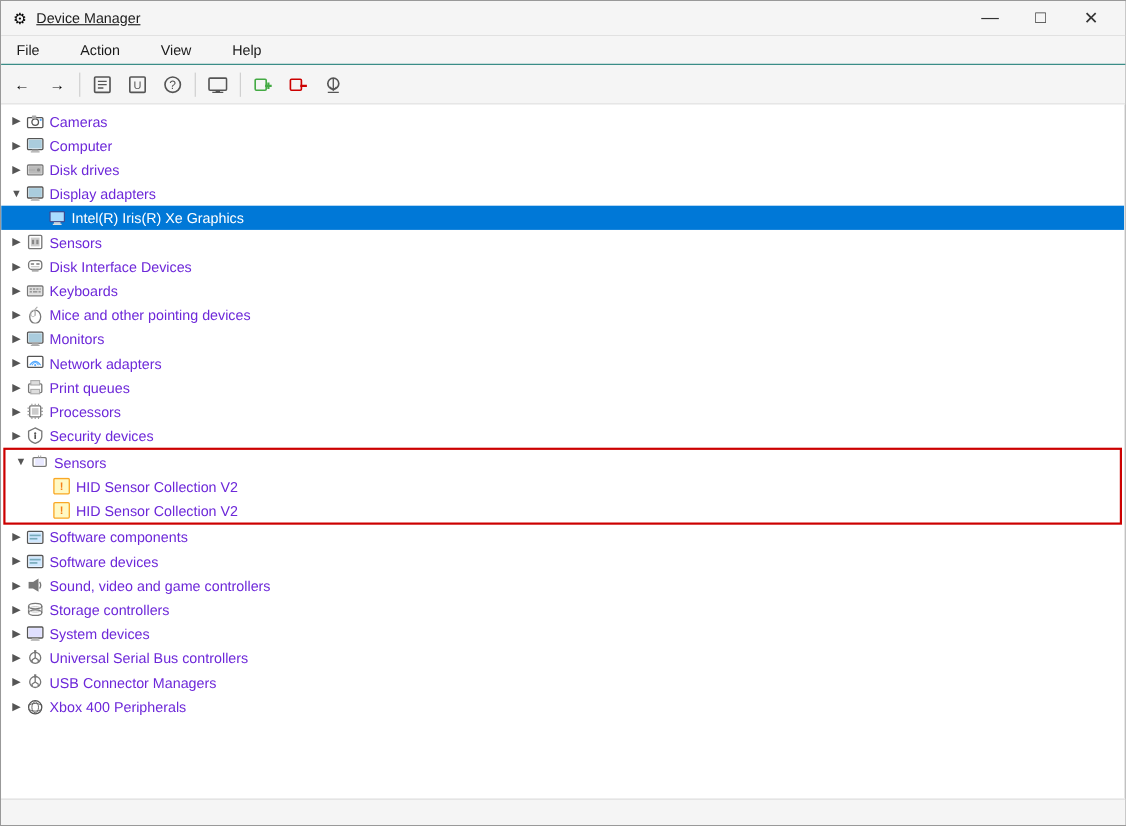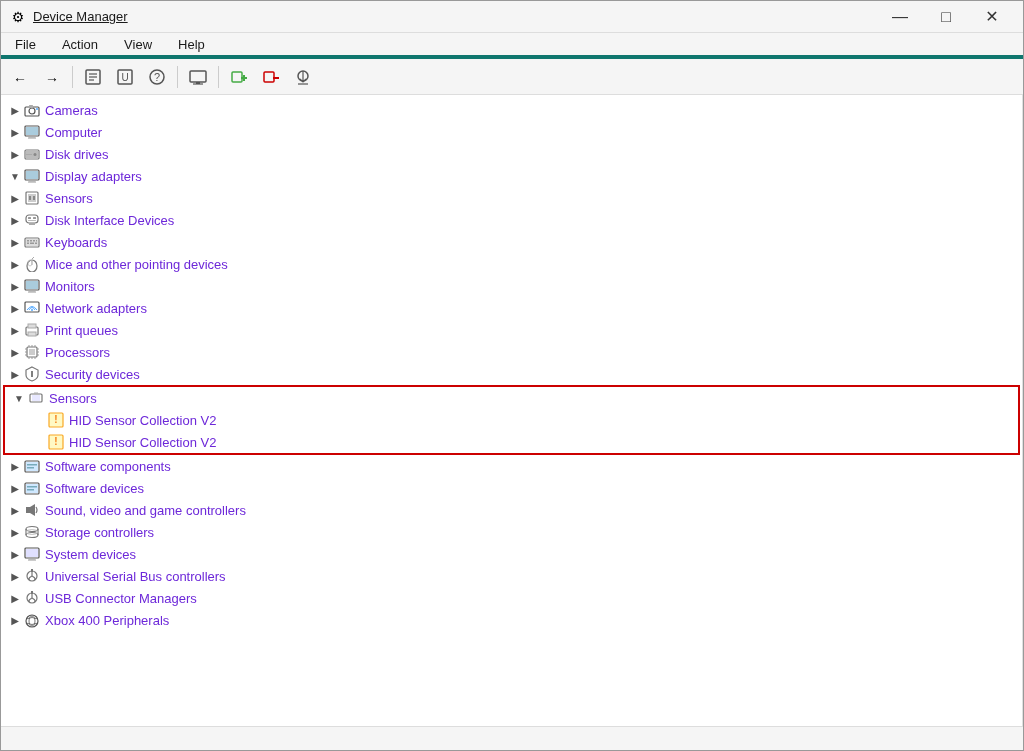--- a/index.html
+++ b/index.html
@@ -61,22 +61,22 @@
       justify-content: center;
       font-size: 16px;
       color: #333;
     }
     .menu-bar {
       background: #f5f5f5;
       height: 26px;
       display: flex;
       align-items: center;
       padding: 0 4px;
-      border-bottom: 4px solid #0f766e;
-      gap: 6px;
+      border-bottom: 1px solid #0f766e;
+      gap: 17px;
     }
     .menu-item {
       padding: 2px 10px;
       cursor: pointer;
       border-radius: 2px;
       font-size: 13px;
       color: #1a1a1a;
     }
     .toolbar {
       background: #f5f5f5;
@@ -298,20 +298,33 @@
           <svg width="16" height="16" viewBox="0 0 16 16">
               <rect x="1" y="2" width="14" height="10" rx="1" fill="none" stroke="#555" stroke-width="1.2"></rect>
               <rect x="2" y="3" width="12" height="8" fill="#acd"></rect>
               <rect x="5" y="12" width="6" height="1.5" fill="#aaa"></rect>
               <line x1="4" y1="14" x2="12" y2="14" stroke="#aaa" stroke-width="1.2"></line>
             </svg>
         </div>
         <span class="item-text">Display adapters</span>
       </div>
 
+      <div class="tree-item selected">
+        <div class="tree-indent" style="width:24px"></div>
+        <div class="tree-toggle" style="visibility:hidden">▶</div>
+        <div class="tree-icon">
+          <svg width="16" height="16" viewBox="0 0 16 16">
+              <rect x="1" y="2" width="14" height="10" rx="1" fill="#448"></rect>
+              <rect x="2" y="3" width="12" height="8" fill="#adf"></rect>
+              <rect x="5" y="12" width="6" height="1.5" fill="#ddd"></rect>
+              <line x1="4" y1="14" x2="12" y2="14" stroke="#ddd" stroke-width="1.2"></line>
+            </svg>
+        </div>
+        <span class="item-text">Intel(R) Iris(R) Xe Graphics</span>
+      </div>
 
       <div class="tree-item">
         <div class="tree-indent" style="width:4px"></div>
         <div class="tree-toggle">▶</div>
         <div class="tree-icon">
           <svg width="16" height="16" viewBox="0 0 16 16">
               <rect x="2" y="2" width="12" height="12" rx="1" fill="none" stroke="#777" stroke-width="1.2"></rect>
               <rect x="4" y="4" width="8" height="8" fill="#ccc"></rect>
               <rect x="5" y="6" width="2" height="4" fill="#888"></rect>
               <rect x="9" y="6" width="2" height="4" fill="#888"></rect>

